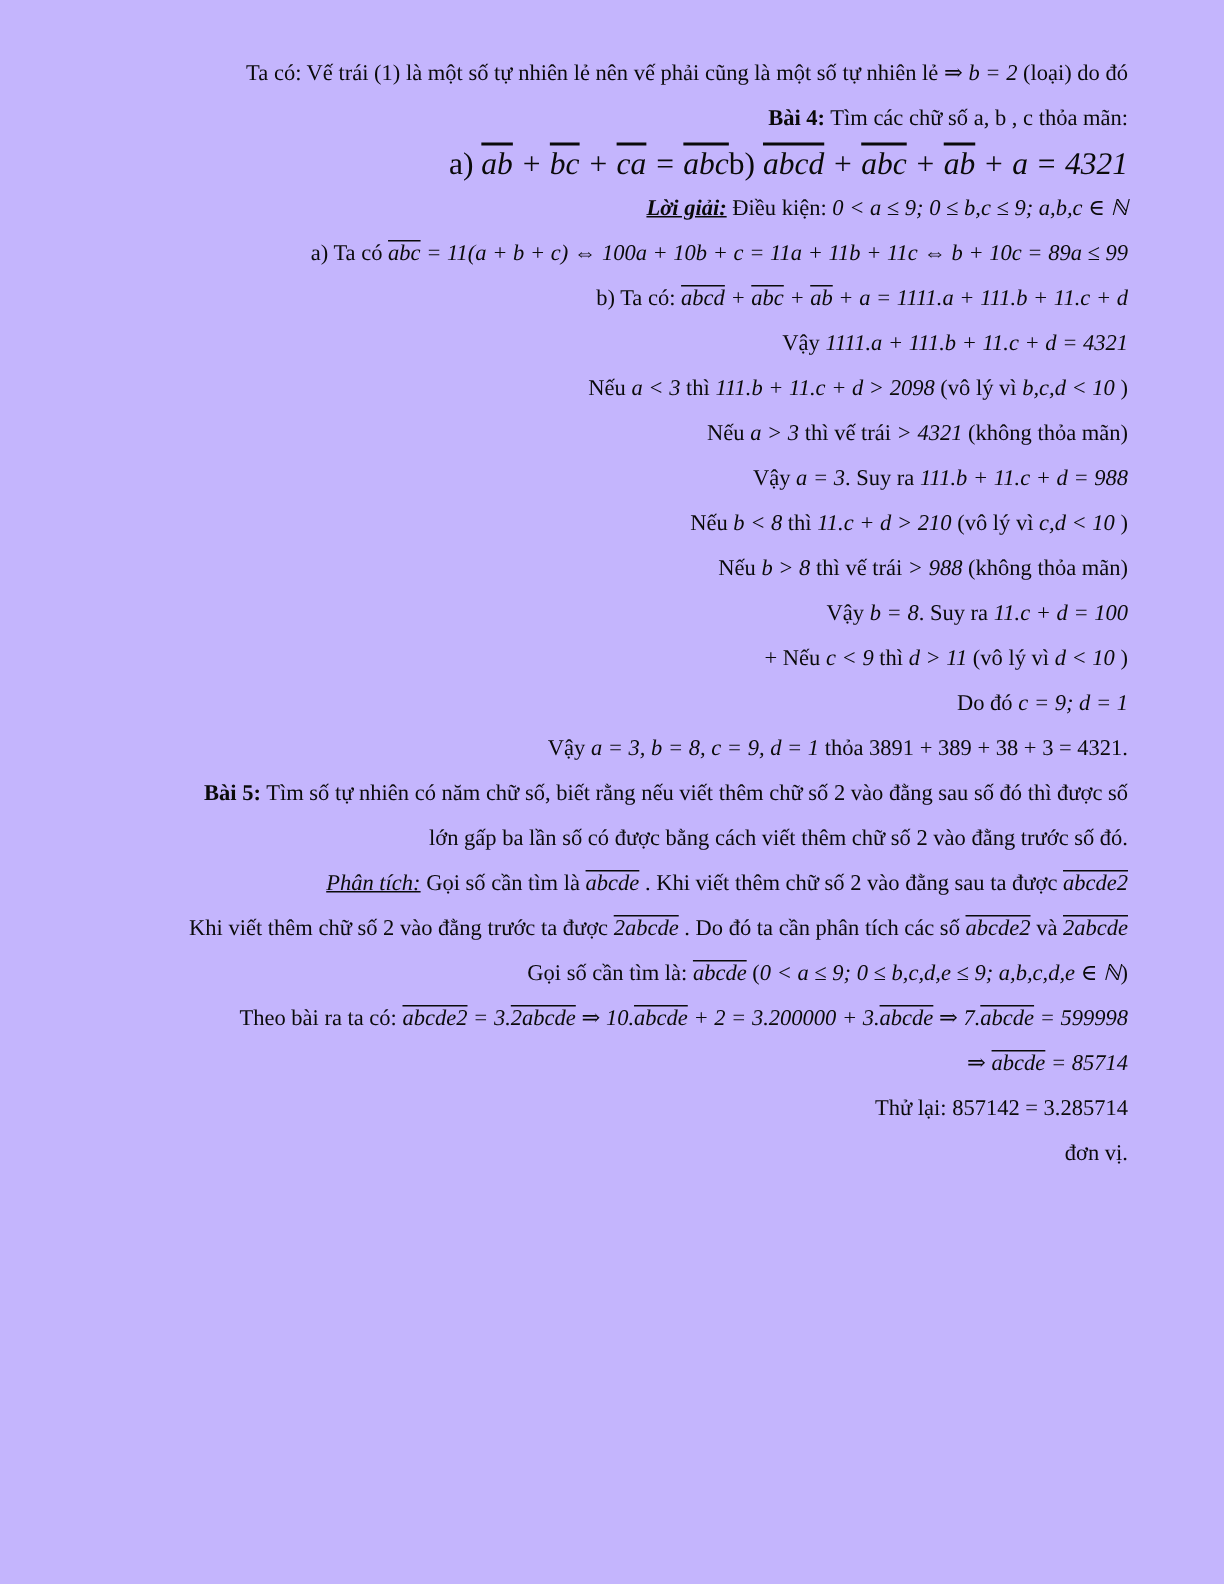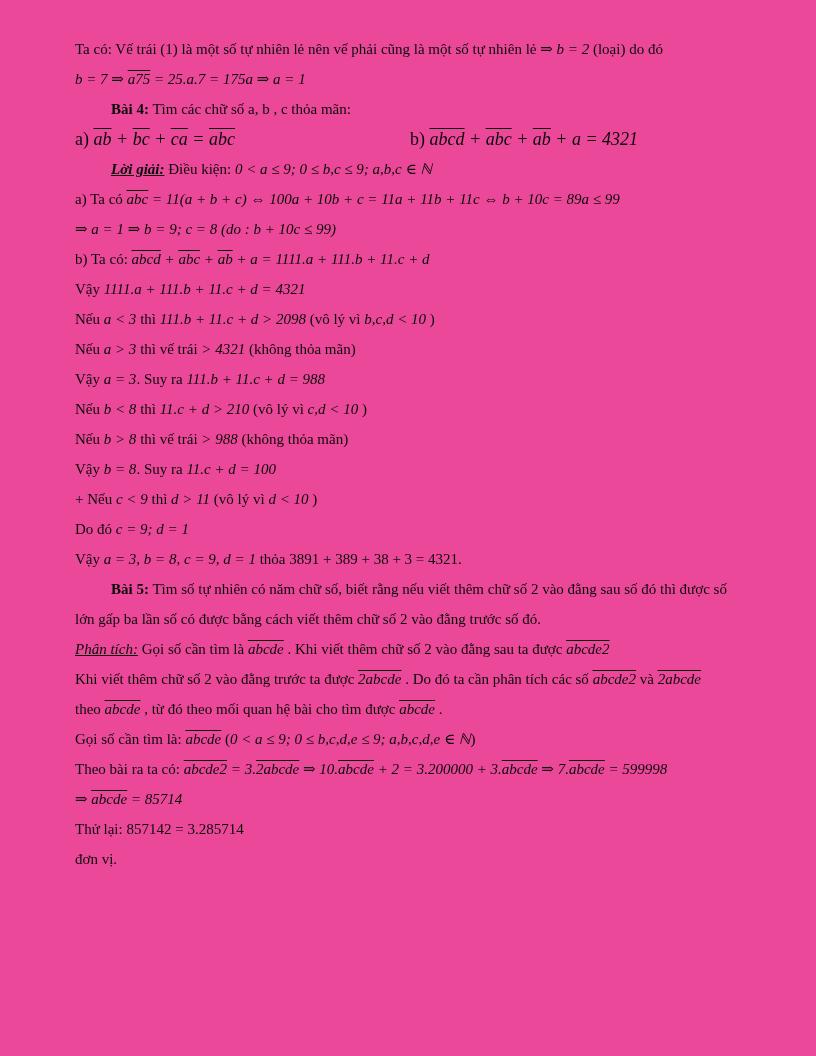--- a/index.html
+++ b/index.html
@@ -1,66 +1,64 @@
 <!DOCTYPE html>
 <html><head>
 <meta charset="utf-8">
 <style>
   html,body{margin:0;padding:0;background:#ffffff;}
   .page{
     position:relative;
     width:816px;height:1056px;
-    background:#ec4899;
+    background:#c4b5fd;
     box-sizing:border-box;
     padding:34px 64px 0 75px;
     font-family:"Liberation Serif","DejaVu Serif",serif;
     font-size:15px;
     color:#0a0a0a;
     overflow:hidden;
+    text-align:right;
   }
   .line{
     line-height:30px;
     min-height:30px;
     white-space:nowrap;
   }
-  .line.display{font-size:18px;}
+  .line.display{font-size:21px;}
   .seg-b{font-weight:bold;margin-left:36px;}
   .seg-i{font-style:italic;}
   .seg-u{text-decoration:underline;}
   .seg-o{text-decoration:overline;}
   .seg-i.seg-o{text-decoration:overline;}
   .seg-b.seg-i.seg-u{font-weight:bold;font-style:italic;text-decoration:underline;}
   .col{display:inline-block;vertical-align:baseline;}
   .col0{width:335px;}
 </style>
 </head>
 <body>
 
 <div class="page">
     <div class="line"><span class="">Ta có: Vế trái (1) là một số tự nhiên lẻ nên vế phải cũng là một số tự nhiên lẻ </span><span class="seg-i">⇒ b = 2</span><span class="">  (loại) do đó</span></div>
-    <div class="line"><span class="seg-i">b = 7 ⇒ </span><span class="seg-i seg-o">a75</span><span class="seg-i"> = 25.a.7 = 175a ⇒ a = 1</span></div>
     <div class="line"><span class="seg-b">Bài 4:</span><span class=""> Tìm các chữ số a, b , c thỏa mãn:</span></div>
     <div class="line display"><span class="col col0"><span class="">a) </span><span class="seg-i seg-o">ab</span><span class="seg-i"> + </span><span class="seg-i seg-o">bc</span><span class="seg-i"> + </span><span class="seg-i seg-o">ca</span><span class="seg-i"> = </span><span class="seg-i seg-o">abc</span></span><span class="col col1"><span class="">b) </span><span class="seg-i seg-o">abcd</span><span class="seg-i"> + </span><span class="seg-i seg-o">abc</span><span class="seg-i"> + </span><span class="seg-i seg-o">ab</span><span class="seg-i"> + a = 4321</span></span></div>
     <div class="line"><span class="seg-b seg-i seg-u">Lời giải:</span><span class=""> Điều kiện: </span><span class="seg-i">0 &lt; a ≤ 9; 0 ≤ b,c ≤ 9; a,b,c ∈ ℕ</span></div>
     <div class="line"><span class="">a) Ta có </span><span class="seg-i seg-o">abc</span><span class="seg-i"> = 11(a + b + c) ⇔ 100a + 10b + c = 11a + 11b + 11c ⇔ b + 10c = 89a ≤ 99</span></div>
-    <div class="line"><span class="seg-i">⇒ a = 1 ⇒ b = 9; c = 8  (do : b + 10c ≤ 99)</span></div>
     <div class="line"><span class="">b) Ta có: </span><span class="seg-i seg-o">abcd</span><span class="seg-i"> + </span><span class="seg-i seg-o">abc</span><span class="seg-i"> + </span><span class="seg-i seg-o">ab</span><span class="seg-i"> + a = 1111.a + 111.b + 11.c + d</span></div>
     <div class="line"><span class="">Vậy </span><span class="seg-i">1111.a + 111.b + 11.c + d = 4321</span></div>
     <div class="line"><span class="">Nếu </span><span class="seg-i">a &lt; 3</span><span class=""> thì </span><span class="seg-i">111.b + 11.c + d &gt; 2098</span><span class=""> (vô lý vì </span><span class="seg-i">b,c,d &lt; 10</span><span class=""> )</span></div>
     <div class="line"><span class="">Nếu </span><span class="seg-i">a &gt; 3</span><span class=""> thì vế trái </span><span class="seg-i">&gt; 4321</span><span class=""> (không thỏa mãn)</span></div>
     <div class="line"><span class="">Vậy </span><span class="seg-i">a = 3</span><span class="">. Suy ra </span><span class="seg-i">111.b + 11.c + d = 988</span></div>
     <div class="line"><span class="">Nếu </span><span class="seg-i">b &lt; 8</span><span class=""> thì </span><span class="seg-i">11.c + d &gt; 210</span><span class=""> (vô lý vì </span><span class="seg-i">c,d &lt; 10</span><span class=""> )</span></div>
     <div class="line"><span class="">Nếu </span><span class="seg-i">b &gt; 8</span><span class=""> thì vế trái </span><span class="seg-i">&gt; 988</span><span class=""> (không thỏa mãn)</span></div>
     <div class="line"><span class="">Vậy </span><span class="seg-i">b = 8</span><span class="">. Suy ra </span><span class="seg-i">11.c + d = 100</span></div>
     <div class="line"><span class="">+ Nếu </span><span class="seg-i">c &lt; 9</span><span class=""> thì </span><span class="seg-i">d &gt; 11</span><span class=""> (vô lý vì </span><span class="seg-i">d &lt; 10</span><span class=""> )</span></div>
     <div class="line"><span class="">Do đó </span><span class="seg-i">c = 9; d = 1</span></div>
     <div class="line"><span class="">Vậy </span><span class="seg-i">a = 3, b = 8, c = 9, d = 1</span><span class=""> thỏa 3891 + 389 + 38 + 3 = 4321.</span></div>
     <div class="line"><span class="seg-b">Bài 5:</span><span class=""> Tìm số tự nhiên có năm chữ số, biết rằng nếu viết thêm chữ số 2 vào đằng sau số đó thì được số</span></div>
     <div class="line"><span class="">lớn gấp ba lần số có được bằng cách viết thêm chữ số 2 vào đằng trước số đó.</span></div>
     <div class="line"><span class="seg-i seg-u">Phân tích:</span><span class=""> Gọi số cần tìm là </span><span class="seg-i seg-o">abcde</span><span class=""> . Khi viết thêm chữ số 2 vào đằng sau ta được </span><span class="seg-i seg-o">abcde2</span></div>
     <div class="line"><span class="">Khi viết thêm chữ số 2 vào đằng trước ta được </span><span class="seg-i seg-o">2abcde</span><span class=""> . Do đó ta cần phân tích các số </span><span class="seg-i seg-o">abcde2</span><span class=""> và </span><span class="seg-i seg-o">2abcde</span></div>
-    <div class="line"><span class="">theo </span><span class="seg-i seg-o">abcde</span><span class=""> , từ đó theo mối quan hệ bài cho tìm được </span><span class="seg-i seg-o">abcde</span><span class=""> .</span></div>
     <div class="line"><span class="">Gọi số cần tìm là: </span><span class="seg-i seg-o">abcde</span><span class="">  (</span><span class="seg-i">0 &lt; a ≤ 9; 0 ≤ b,c,d,e ≤ 9; a,b,c,d,e ∈ ℕ</span><span class="">)</span></div>
     <div class="line"><span class="">Theo bài ra ta có: </span><span class="seg-i seg-o">abcde2</span><span class="seg-i"> = 3.</span><span class="seg-i seg-o">2abcde</span><span class="seg-i">  ⇒ 10.</span><span class="seg-i seg-o">abcde</span><span class="seg-i"> + 2 = 3.200000 + 3.</span><span class="seg-i seg-o">abcde</span><span class="seg-i">  ⇒ 7.</span><span class="seg-i seg-o">abcde</span><span class="seg-i"> = 599998</span></div>
     <div class="line"><span class="seg-i">⇒ </span><span class="seg-i seg-o">abcde</span><span class="seg-i"> = 85714</span></div>
     <div class="line"><span class="">Thử lại: 857142 = 3.285714</span></div>
     <div class="line"><span class="">đơn vị.</span></div>
   </div>
 
 </body></html>

